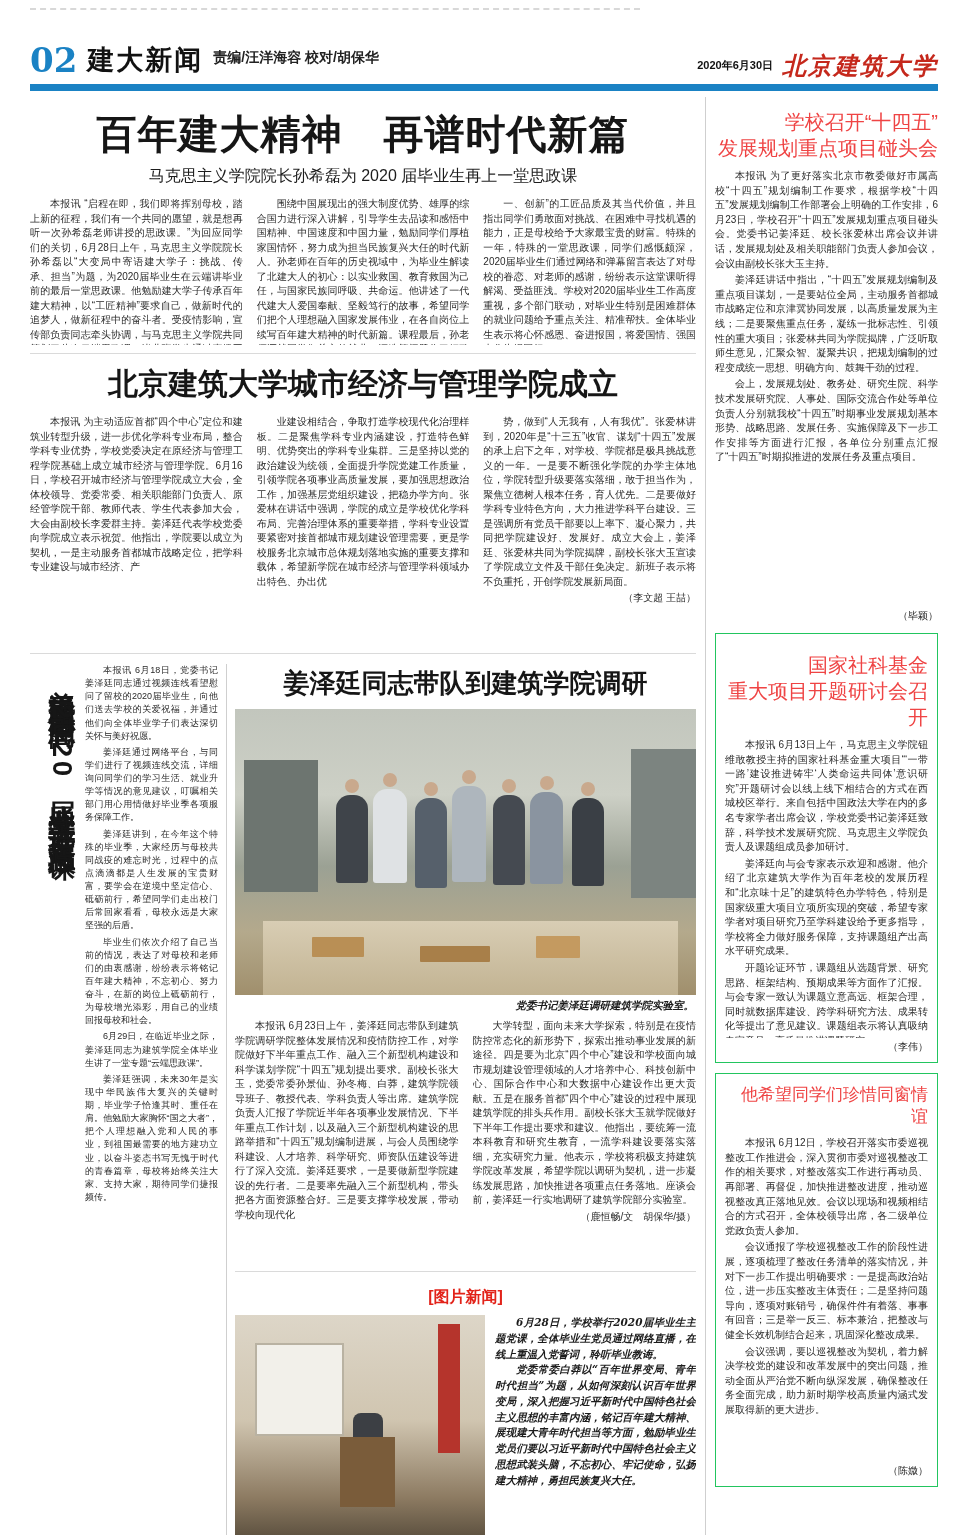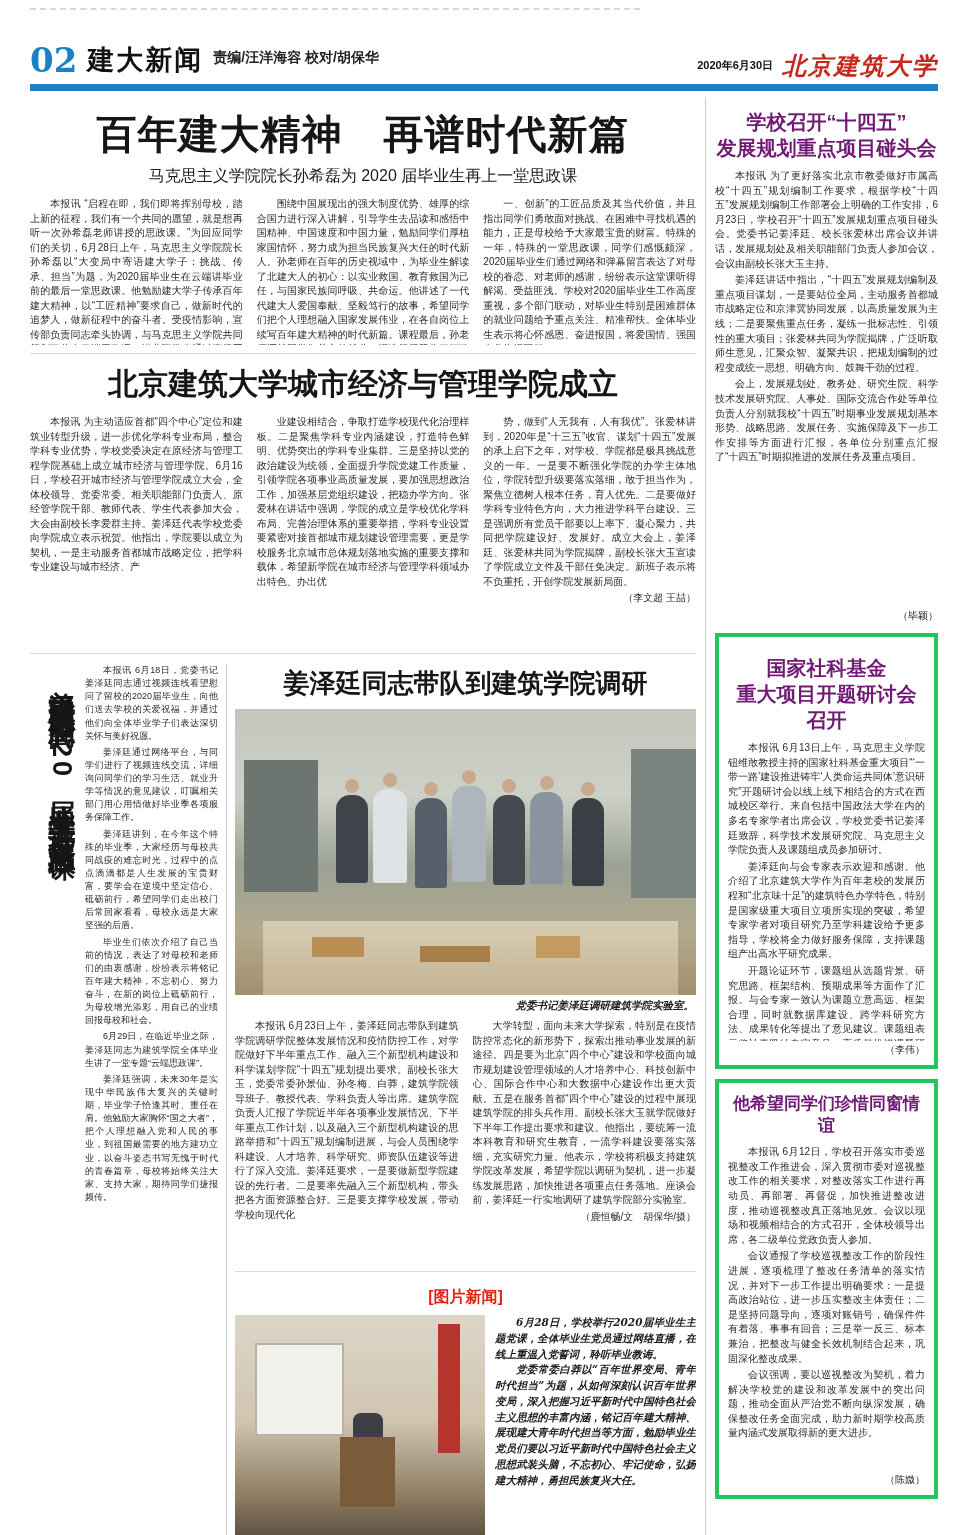--- a/index.html
+++ b/index.html
@@ -67,26 +67,26 @@
   
   .pn-label{color:#e2231a;font-weight:900;font-size:16px;text-align:center;margin:7px 0;}
   .pn-row{display:flex;gap:10px;flex:1;overflow:hidden;}
   .pn-caption{flex:1;display:flex;flex-direction:column;overflow:hidden;
               font-family:"DejaVu Serif",serif;font-style:italic;font-weight:bold;
               font-size:10.5px;line-height:1.5;text-align:justify;color:#1c1c1c;}
   .pn-text{flex:1;overflow:hidden;}
   .pn-text p{margin:0;text-indent:2em;}
   .pn-byline{text-align:right;padding-top:3px;}
   
-  .r-art h4{font-size:20px;font-weight:700;text-align:center;line-height:1.3;margin:12px 0 8px;color:#701a75;}
+  .r-art h4{font-size:20px;font-weight:400;text-align:right;line-height:1.3;margin:12px 0 8px;color:#ef4444;}
   .r-art h4 span{display:block;}
   .r-art .rtext{font-size:10px;line-height:1.46;text-align:justify;overflow:hidden;color:#2a2a2a;}
   .r-art .rtext p{margin:0 0 2px;text-indent:2em;}
   .r-art1 .rtext{height:438px;}
-  .boxed{border:4px solid #22c55e;padding:6px 9px 8px;margin-top:10px;}
+  .boxed{border:1px solid #22c55e;padding:6px 9px 8px;margin-top:10px;}
   .r-art2 .rtext{height:300px;}
   .r-art3 h4{font-size:17px;margin:4px 0 8px;}
   .r-art3 .rtext{height:326px;}
 </style>
 </head>
 <body>
 
 <div class="page">
   <div class="trim"></div>
 

